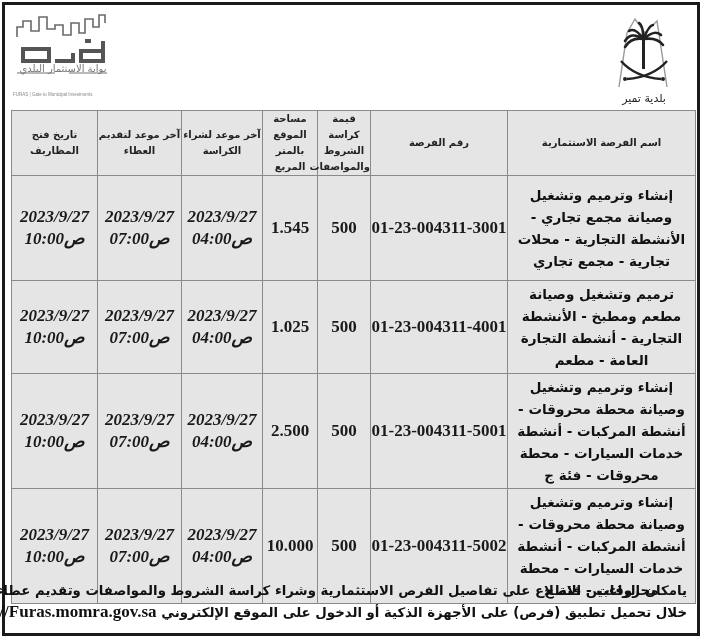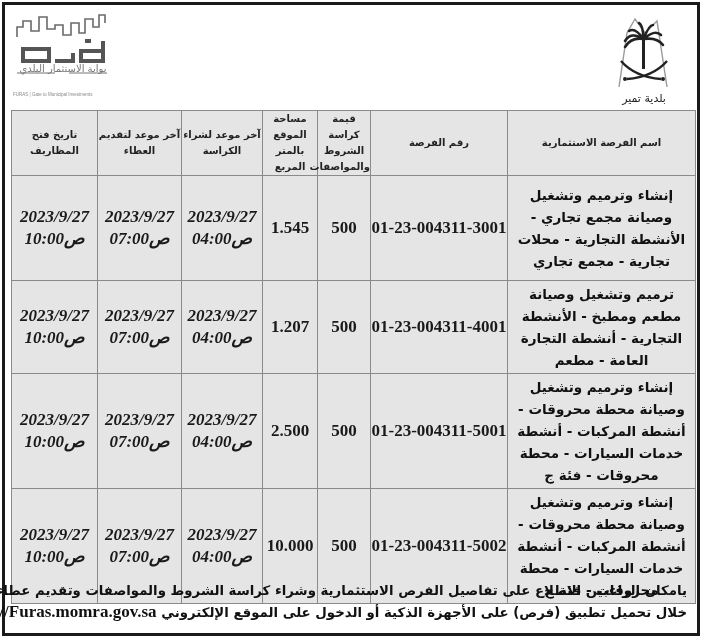--- a/index.html
+++ b/index.html
@@ -171,21 +171,21 @@
           <td class="date">
             <span class="d-line">2023/9/27</span>
             <span class="t-line">10:00ص</span>
           </td>
         </tr>
 
         <tr class="r2">
           <td class="name">ترميم وتشغيل وصيانة مطعم ومطبخ - الأنشطة التجارية - أنشطة التجارة العامة - مطعم</td>
           <td class="num">01-23-004311-4001</td>
           <td class="num">500</td>
-          <td class="num">1.207</td>
+          <td class="num">1.025</td>
           <td class="date">
             <span class="d-line">2023/9/27</span>
             <span class="t-line">04:00ص</span>
           </td>
           <td class="date">
             <span class="d-line">2023/9/27</span>
             <span class="t-line">07:00ص</span>
           </td>
           <td class="date">
             <span class="d-line">2023/9/27</span>

